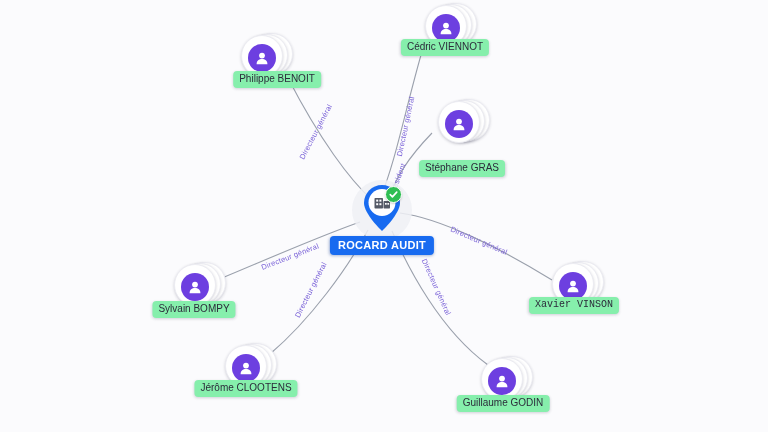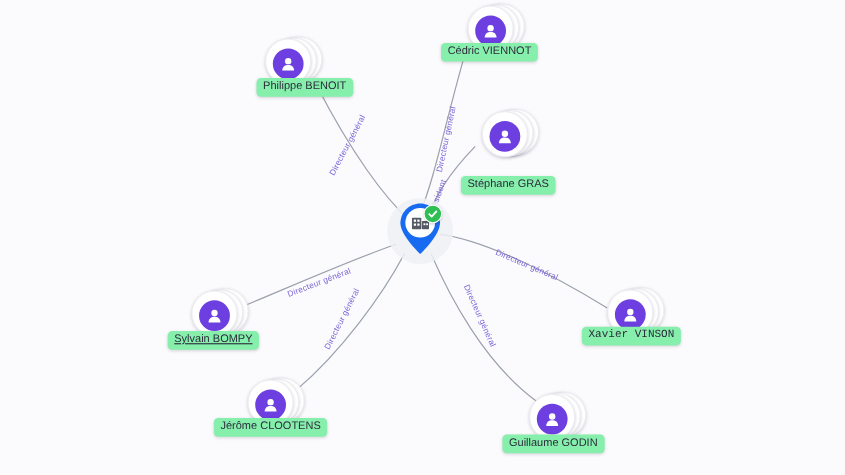--- a/index.html
+++ b/index.html
@@ -238,21 +238,21 @@
           <div class="card c1">
             <div class="avatar">
               <svg width="16" height="16" viewBox="0 0 16 16">
                 <circle cx="8" cy="5.6" r="2.9" fill="#ffffff"></circle>
                 <path d="M2.6 14.2 C2.6 10.6 5 9 8 9 C11 9 13.4 10.6 13.4 14.2 Z" fill="#ffffff"></path>
               </svg>
             </div>
           </div>
         </div>
       </div>
-      <div class="person-label" style="left: 194px; top: 301px; text-decoration: underline;">Sylvain BOMPY</div>
+      <div class="person-label" style="left: 194px; top: 301px;">Sylvain BOMPY</div>
     </div>
 
   <div class="company">
     <div class="halo"></div>
     <div class="pin">
       <svg width="38" height="48" viewBox="0 0 38 48">
         <path d="M19 1 C9 1 1 9 1 19 C1 30 19 47 19 47 C19 47 37 30 37 19 C37 9 29 1 19 1 Z" fill="#186bf0"></path>
         <circle cx="19" cy="18.5" r="13.5" fill="#ffffff"></circle>
         <g fill="#555a66">
           <rect x="11.5" y="14" width="8.5" height="10.5" rx="0.7"></rect>
@@ -264,15 +264,16 @@
           <rect x="22" y="19" width="1.7" height="1.7" fill="#ffffff"></rect>
           <rect x="24.4" y="19" width="1.7" height="1.7" fill="#ffffff"></rect>
         </g>
       </svg>
     </div>
     <div class="badge">
       <svg width="9" height="9" viewBox="0 0 10 10">
         <path d="M1.4 5.2 L3.8 7.6 L8.6 2.4" fill="none" stroke="#ffffff" stroke-width="1.8" stroke-linecap="round" stroke-linejoin="round"></path>
       </svg>
     </div>
+    <div class="company-label">ROCARD AUDIT</div>
   </div>
 
 </div>
 
 </body></html>

